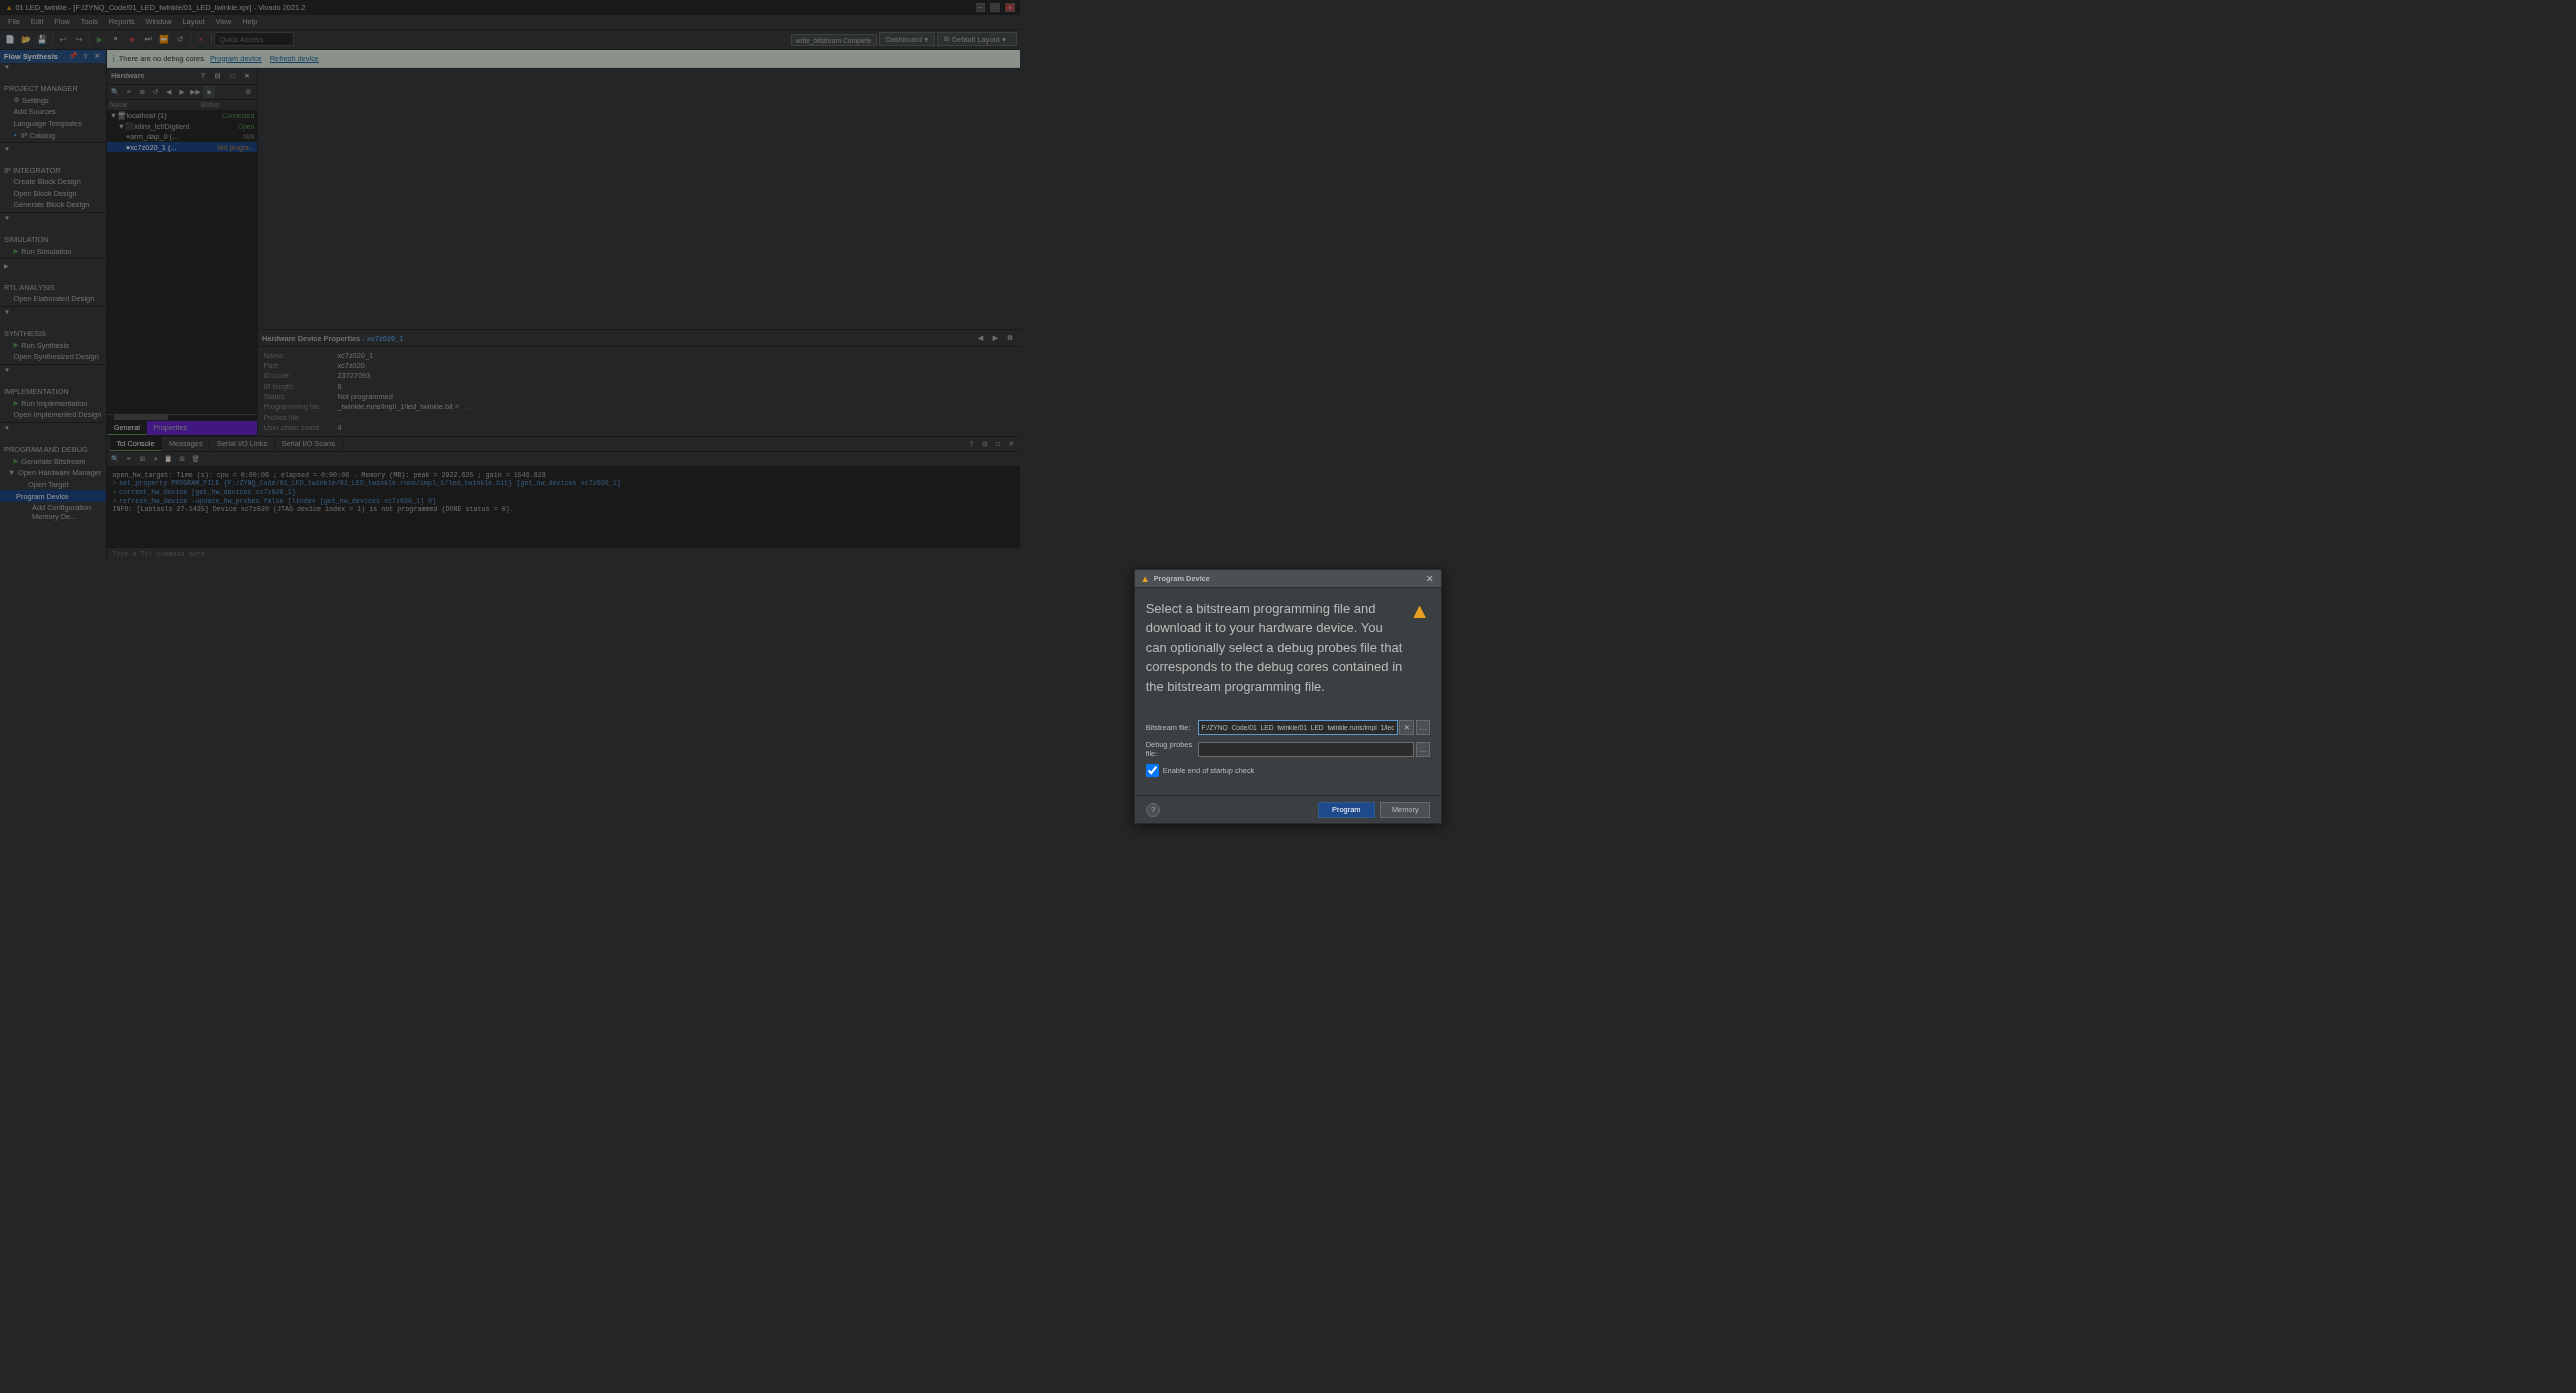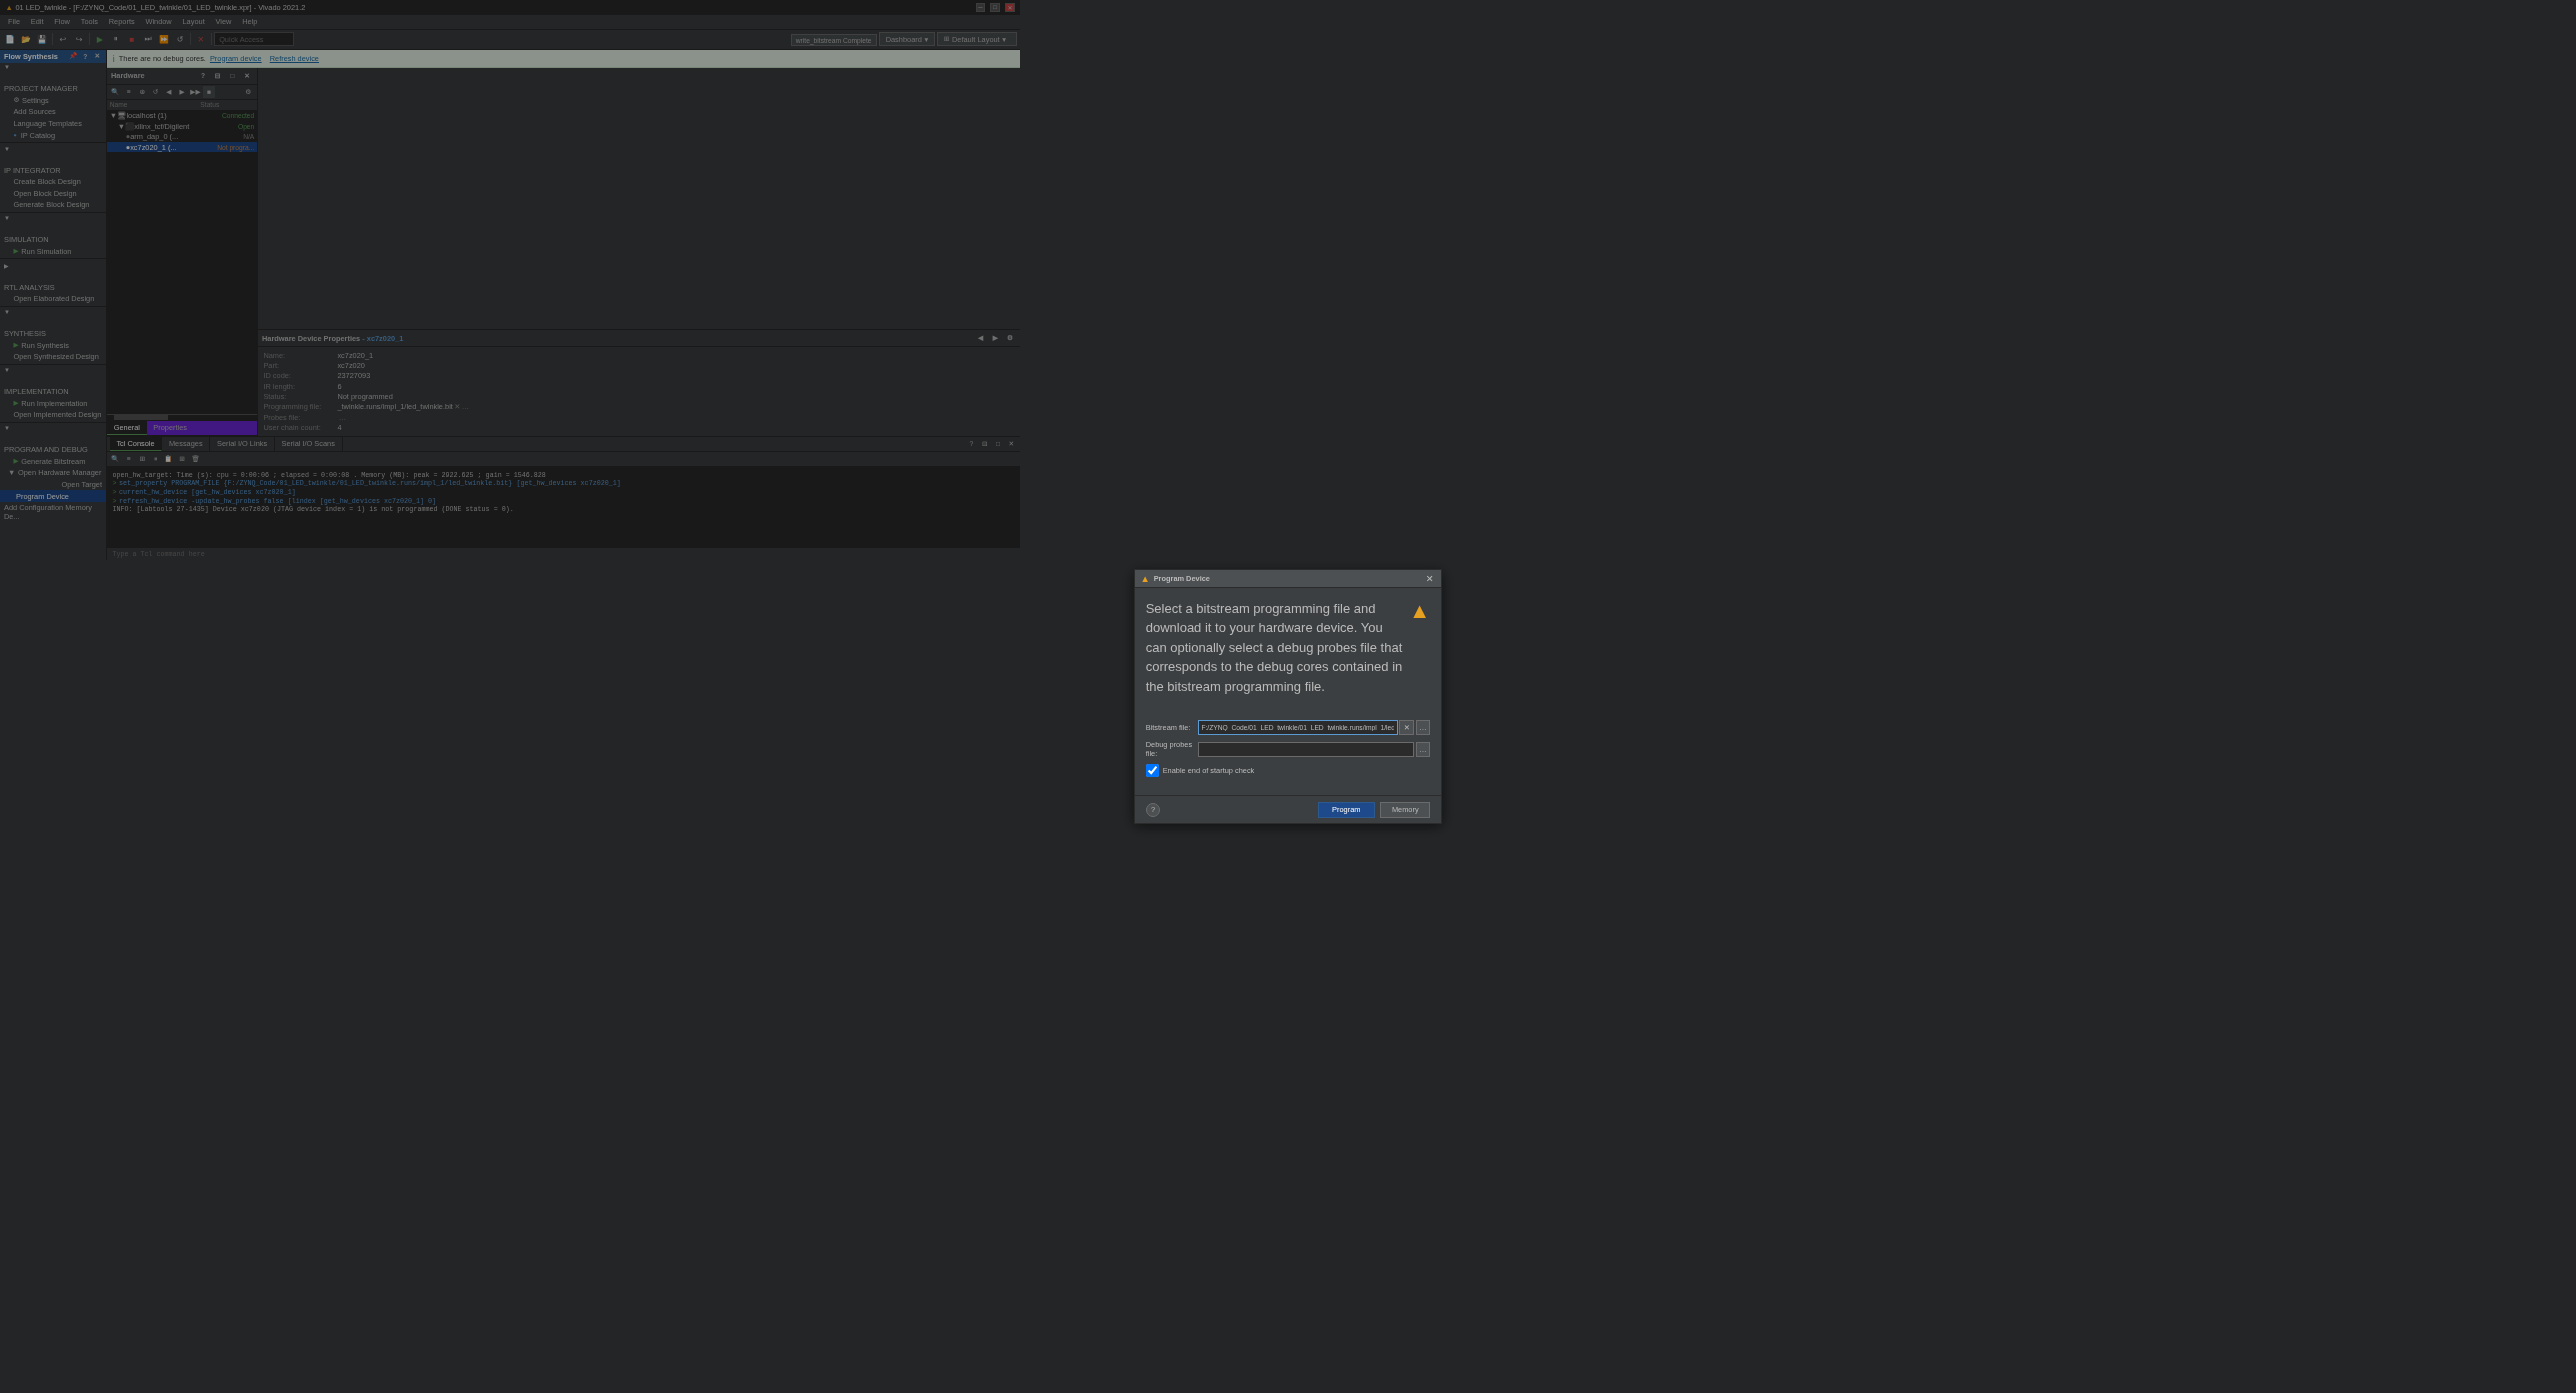--- a/index.html
+++ b/index.html
@@ -319,27 +319,27 @@
         <span>PROGRAM AND DEBUG</span>
       </div>
       <div class="nav-item">
         <span class="run-icon">▶</span>
         <span>Generate Bitstream</span>
       </div>
       <div class="nav-item" style="padding-left:8px;">
         <span class="chevron">▼</span>
         <span>Open Hardware Manager</span>
       </div>
-      <div class="nav-item" style="padding-left:16px;justify-content:flex-end;">
+      <div class="nav-item" style="padding-left:28px;">
         <span>Open Target</span>
       </div>
       <div class="nav-item highlighted" style="padding-left:16px;">
         <span>Program Device</span>
       </div>
-      <div class="nav-item" style="padding-left:4px;align-items:flex-end;">
+      <div class="nav-item" style="padding-left:32px;align-items:flex-end;">
         <span>Add Configuration Memory De...</span>
       </div>
     </div>
   </div>
 
   <div class="main-content">
 
 
     <div class="info-bar">
       <span class="info-icon">ℹ</span>

